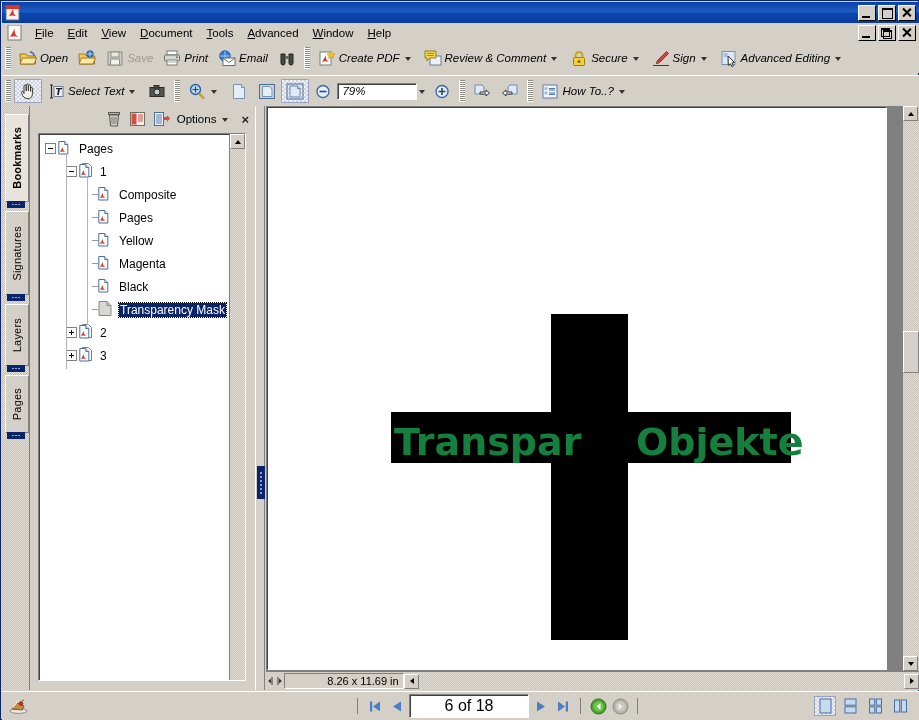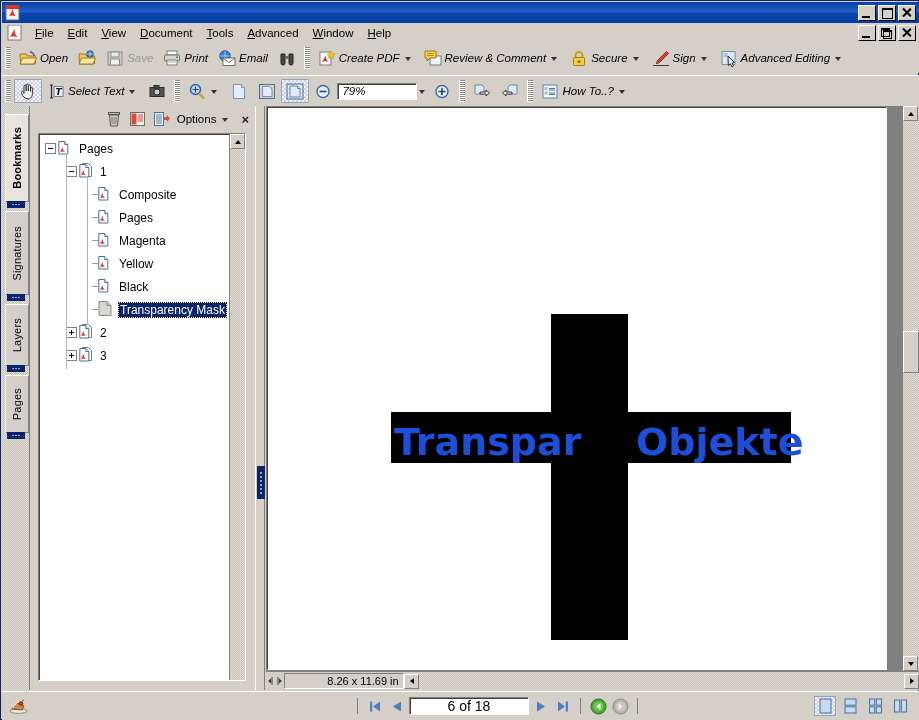--- a/index.html
+++ b/index.html
@@ -123,40 +123,40 @@
           display:flex;flex-direction:column;align-items:center;justify-content:center;gap:2px;}
   .spgrip b{width:2px;height:2px;background:#8fa0d4;display:block;}
 
   
   .docview{position:absolute;left:264px;top:0;width:653px;height:584px;background:#808080;box-sizing:border-box;}
   .docinner{position:absolute;left:1px;top:1px;width:620px;height:563px;background:#fff;
             border:1px solid;border-color:#404040 #fff #fff #404040;box-sizing:border-box;overflow:hidden;}
   .page{position:absolute;left:0;top:0;width:100%;height:100%;background:#fff;}
   .cross-v{position:absolute;background:#000;}
   .cross-h{position:absolute;background:#000;}
-  .bigtext{position:absolute;color:#1d4ed8;font-weight:bold;white-space:nowrap;
+  .bigtext{position:absolute;color:#15803d;font-weight:bold;white-space:nowrap;
            font-family:"DejaVu Sans", sans-serif;}
   .dv-sb{position:absolute;right:0;top:0;width:16px;height:565px;
          background:repeating-conic-gradient(#c4c0b8 0% 25%, #e4e0d8 0% 50%) 0 0/2px 2px;}
   .dv-thumb{position:absolute;left:0;width:16px;background:#d4d0c8;
             border:1px solid;border-color:#fff #808080 #808080 #fff;box-sizing:border-box;}
   .dv-hsb{position:absolute;left:0;bottom:0;width:653px;height:18px;background:#d4d0c8;
           display:flex;align-items:center;}
   .pgsize{height:16px;background:#d4d0c8;border:1px solid;
           border-color:#808080 #fff #fff #808080;display:flex;align-items:center;
           justify-content:center;font-size:11px;color:#000;box-sizing:border-box;padding-left:38px;}
 
   
   .statusbar{position:absolute;left:1px;top:690px;width:917px;height:28px;background:#d4d0c8;
              border-top:1px solid #fff;display:flex;align-items:center;}
   .navgrp{position:absolute;left:350px;display:flex;align-items:center;gap:2px;}
   .nbtn{width:20px;height:18px;display:flex;align-items:center;justify-content:center;cursor:default;}
-  .pagefield{width:120px;height:18px;background:#fff;border:1px solid;
+  .pagefield{width:120px;height:24px;background:#fff;border:1px solid;
              border-color:#808080 #fff #fff #808080;box-shadow:inset 1px 1px 0 #404040;
-             display:flex;align-items:center;justify-content:center;font-size:14px;box-sizing:border-box;}
+             display:flex;align-items:center;justify-content:center;font-size:16px;box-sizing:border-box;}
   .vsep{width:1px;height:16px;background:#808080;margin:0 5px;}
   .layoutgrp{position:absolute;right:8px;display:flex;gap:3px;}
   .lbtn{width:22px;height:20px;display:flex;align-items:center;justify-content:center;cursor:default;
         border:1px solid transparent;box-sizing:border-box;}
   .lbtn.sel{border-color:#9aa3bd;background:
       repeating-conic-gradient(#cfd4e4 0% 25%, #eef0f6 0% 50%) 0 0/4px 4px;}
 </style>
 </head>
 <body>
 
@@ -598,32 +598,32 @@
             </div>
             <div class="trow" style="padding-left: 48px;">
               <span class="elbow"></span>
               <span class="ic">
                 <svg width="16" height="15" viewBox="0 0 16 15">
                   <path d="M.8 1.5 h6 l3 3 v9.5 h-9z" fill="#fff" stroke="#4a6f9e"></path>
                   <path d="M6.8 1.5 v3 h3" fill="#dce8f7" stroke="#4a6f9e"></path>
                   <path d="M2 12 q2-3.6 2.6-5 q0 3.6 2.4 5 q-3-1-5 0z" fill="#d9352b"></path>
                 </svg>
               </span>
-              <span class="tlabel">Magenta</span>
+              <span class="tlabel">Yellow</span>
             </div>
             <div class="trow" style="padding-left: 48px;">
               <span class="elbow"></span>
               <span class="ic">
                 <svg width="16" height="15" viewBox="0 0 16 15">
                   <path d="M.8 1.5 h6 l3 3 v9.5 h-9z" fill="#fff" stroke="#4a6f9e"></path>
                   <path d="M6.8 1.5 v3 h3" fill="#dce8f7" stroke="#4a6f9e"></path>
                   <path d="M2 12 q2-3.6 2.6-5 q0 3.6 2.4 5 q-3-1-5 0z" fill="#d9352b"></path>
                 </svg>
               </span>
-              <span class="tlabel">Yellow</span>
+              <span class="tlabel">Magenta</span>
             </div>
             <div class="trow" style="padding-left: 48px;">
               <span class="elbow"></span>
               <span class="ic">
                 <svg width="16" height="15" viewBox="0 0 16 15">
                   <path d="M.8 1.5 h6 l3 3 v9.5 h-9z" fill="#fff" stroke="#4a6f9e"></path>
                   <path d="M6.8 1.5 v3 h3" fill="#dce8f7" stroke="#4a6f9e"></path>
                   <path d="M2 12 q2-3.6 2.6-5 q0 3.6 2.4 5 q-3-1-5 0z" fill="#d9352b"></path>
                 </svg>
               </span>

